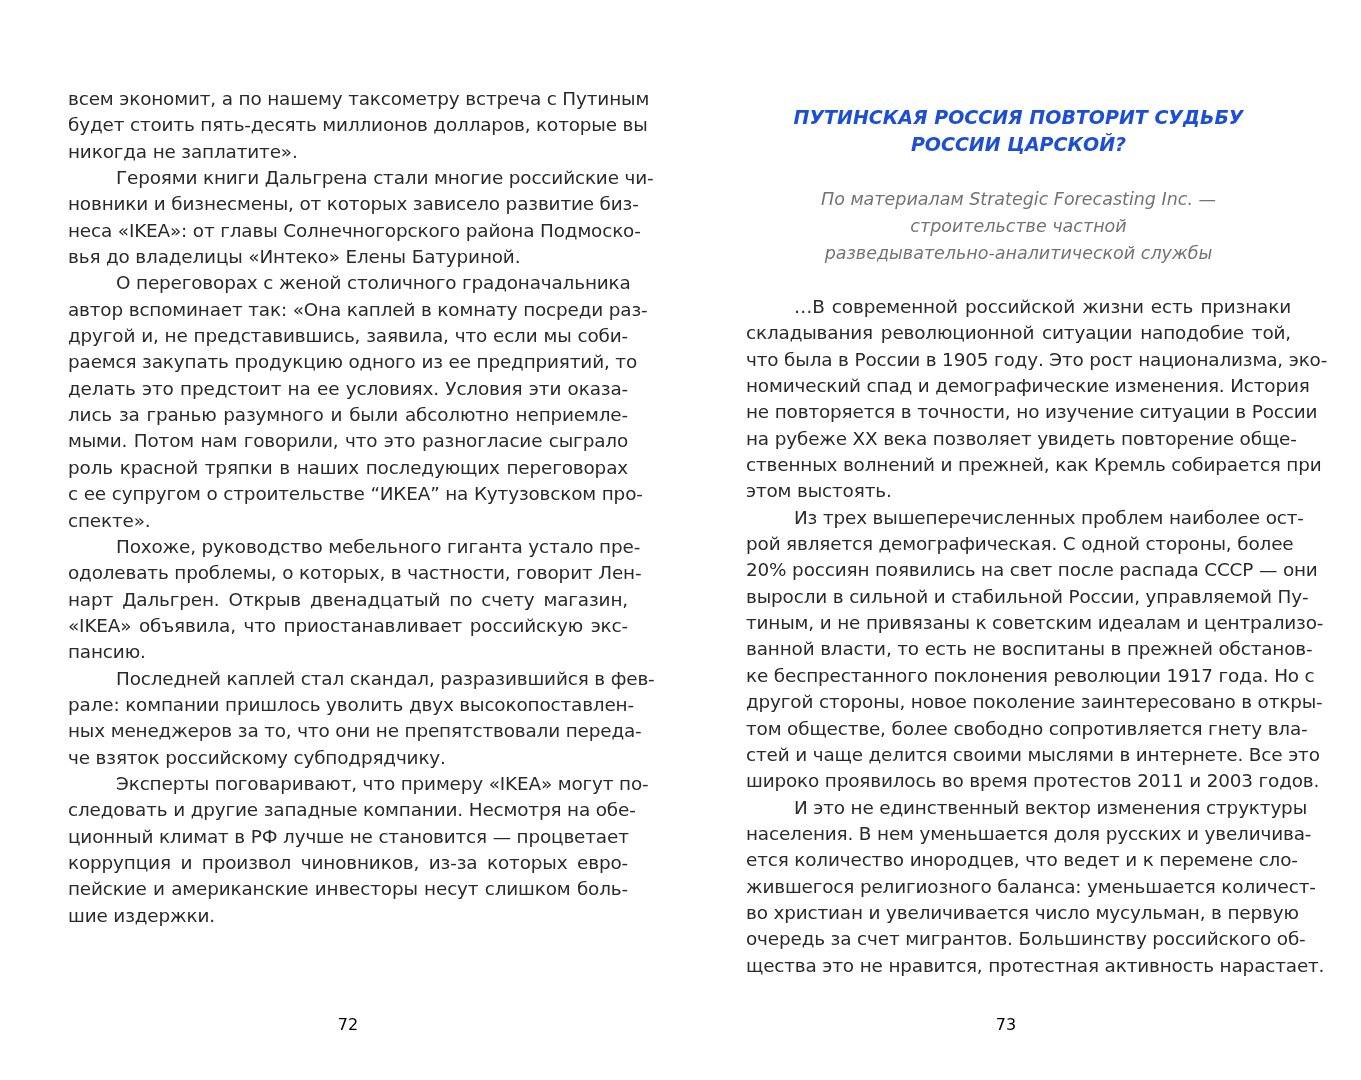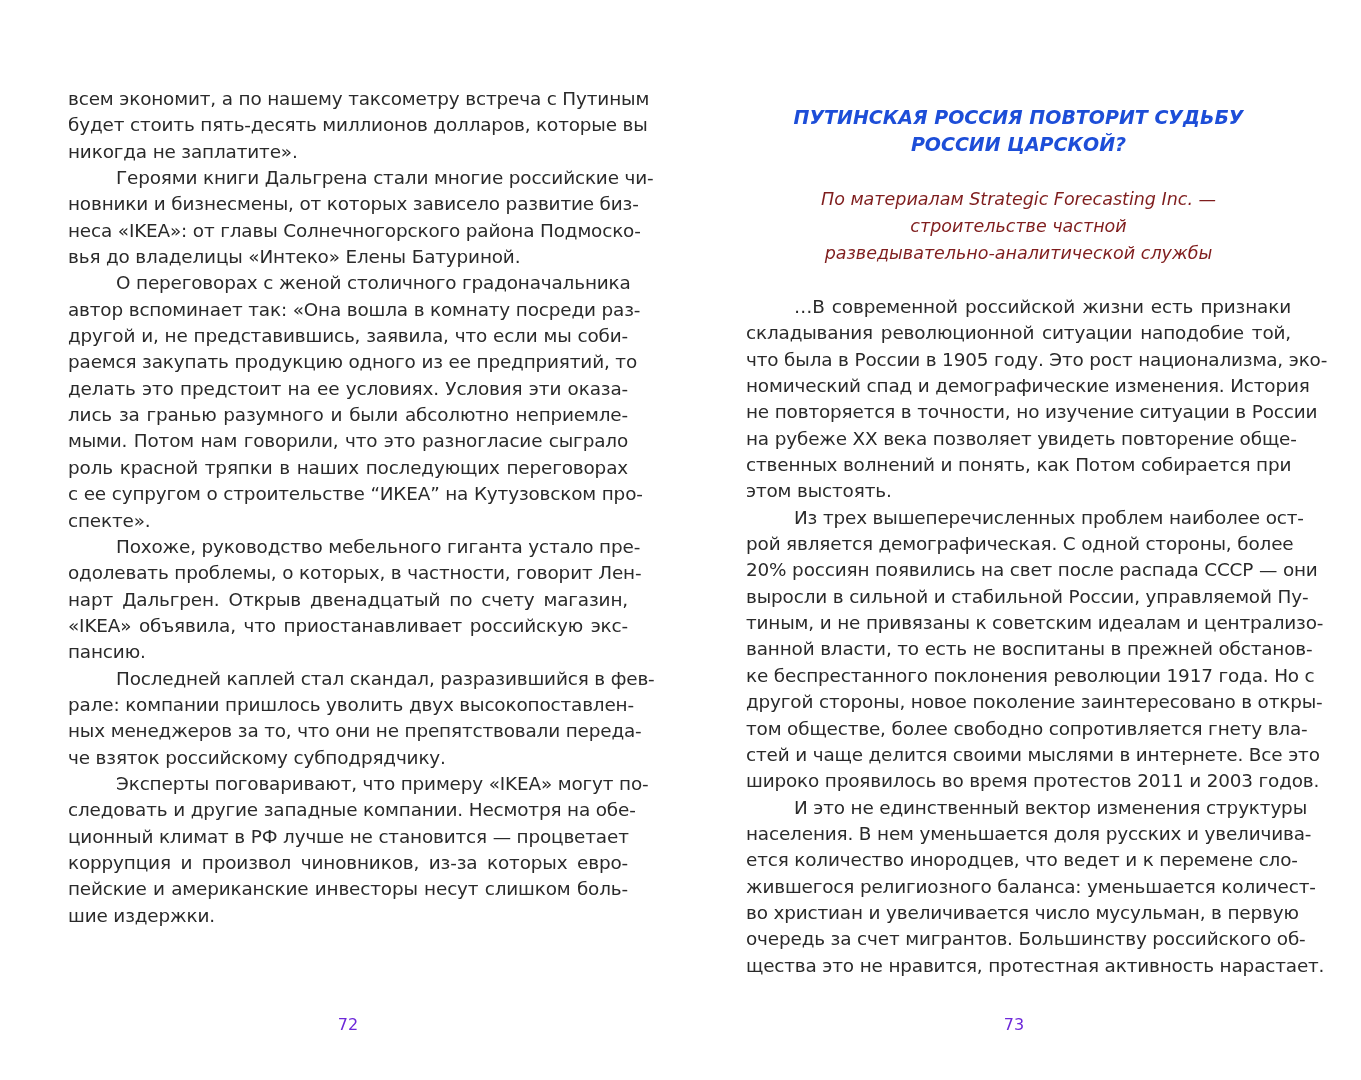--- a/index.html
+++ b/index.html
@@ -9,42 +9,42 @@
     font-family: "DejaVu Sans", "Liberation Sans", sans-serif;
   }
   .page { position: absolute; top: 0; height: 1080px; }
   #left-page { left: 68px; width: 560px; }
   #right-page { left: 746px; width: 545px; }
   .body-text { position: absolute; left: 0; right: 0; font-size: 18.4px; line-height: 26.35px; letter-spacing: -0.15px; }
   .line { display: block; white-space: nowrap; text-align: justify; text-align-last: justify; height: 26.35px; }
   .line.last { text-align-last: left; }
   .line.indent { padding-left: 48px; }
   .heading { position: absolute; left: 0; right: 0; text-align: center; font-weight: bold; font-style: italic; font-size: 19px; line-height: 27px; color: #1d4ed8; }
-  .subtitle { position: absolute; left: 0; right: 0; text-align: center; font-style: italic; font-size: 17.5px; line-height: 27px; color: #7f1d1d; }
-  .page-number { position: absolute; width: 60px; text-align: center; font-size: 16px; color: #6d28d9; }
+  .subtitle { position: absolute; left: 0; right: 0; text-align: center; font-style: italic; font-size: 17.5px; line-height: 27px; color: #737373; }
+  .page-number { position: absolute; width: 60px; text-align: center; font-size: 16px; color: #000000; }
 </style>
 </head>
 <body>
 
 <div class="page" id="left-page">
   <div class="body-text" id="left-body" style="top:86px;">
       <div>
         <span class="line">всем экономит, а по нашему таксометру встреча с Путиным</span>
         <span class="line">будет стоить пять-десять миллионов долларов, которые вы</span>
         <span class="line last">никогда не заплатите».</span>
       </div>
       <div>
         <span class="line indent">Героями книги Дальгрена стали многие российские чи-</span>
         <span class="line">новники и бизнесмены, от которых зависело развитие биз-</span>
         <span class="line">неса «IKEA»: от главы Солнечногорского района Подмоско-</span>
         <span class="line last">вья до владелицы «Интеко» Елены Батуриной.</span>
       </div>
       <div>
         <span class="line indent">О переговорах с женой столичного градоначальника</span>
-        <span class="line">автор вспоминает так: «Она вошла в комнату посреди раз-</span>
+        <span class="line">автор вспоминает так: «Она каплей в комнату посреди раз-</span>
         <span class="line">другой и, не представившись, заявила, что если мы соби-</span>
         <span class="line">раемся закупать продукцию одного из ее предприятий, то</span>
         <span class="line">делать это предстоит на ее условиях. Условия эти оказа-</span>
         <span class="line">лись за гранью разумного и были абсолютно неприемле-</span>
         <span class="line">мыми. Потом нам говорили, что это разногласие сыграло</span>
         <span class="line">роль красной тряпки в наших последующих переговорах</span>
         <span class="line">с ее супругом о строительстве “ИКЕА” на Кутузовском про-</span>
         <span class="line last">спекте».</span>
       </div>
       <div>
@@ -83,21 +83,21 @@
     <div>разведывательно-аналитической службы</div>
   </div>
   <div class="body-text" id="right-body" style="top:294px;">
       <div>
         <span class="line indent">…В современной российской жизни есть признаки</span>
         <span class="line">складывания революционной ситуации наподобие той,</span>
         <span class="line">что была в России в 1905 году. Это рост национализма, эко-</span>
         <span class="line">номический спад и демографические изменения. История</span>
         <span class="line">не повторяется в точности, но изучение ситуации в России</span>
         <span class="line">на рубеже XX века позволяет увидеть повторение обще-</span>
-        <span class="line">ственных волнений и понять, как Потом собирается при</span>
+        <span class="line">ственных волнений и прежней, как Кремль собирается при</span>
         <span class="line last">этом выстоять.</span>
       </div>
       <div>
         <span class="line indent">Из трех вышеперечисленных проблем наиболее ост-</span>
         <span class="line">рой является демографическая. С одной стороны, более</span>
         <span class="line">20% россиян появились на свет после распада СССР — они</span>
         <span class="line">выросли в сильной и стабильной России, управляемой Пу-</span>
         <span class="line">тиным, и не привязаны к советским идеалам и централизо-</span>
         <span class="line">ванной власти, то есть не воспитаны в прежней обстанов-</span>
         <span class="line">ке беспрестанного поклонения революции 1917 года. Но с</span>
@@ -109,14 +109,14 @@
       <div>
         <span class="line indent">И это не единственный вектор изменения структуры</span>
         <span class="line">населения. В нем уменьшается доля русских и увеличива-</span>
         <span class="line">ется количество инородцев, что ведет и к перемене сло-</span>
         <span class="line">жившегося религиозного баланса: уменьшается количест-</span>
         <span class="line">во христиан и увеличивается число мусульман, в первую</span>
         <span class="line">очередь за счет мигрантов. Большинству российского об-</span>
         <span class="line last">щества это не нравится, протестная активность нарастает.</span>
       </div>
     </div>
-  <div class="page-number" style="left:238px; top:1015px;">73</div>
+  <div class="page-number" style="left:230px; top:1015px;">73</div>
 </div>
 
 </body></html>

